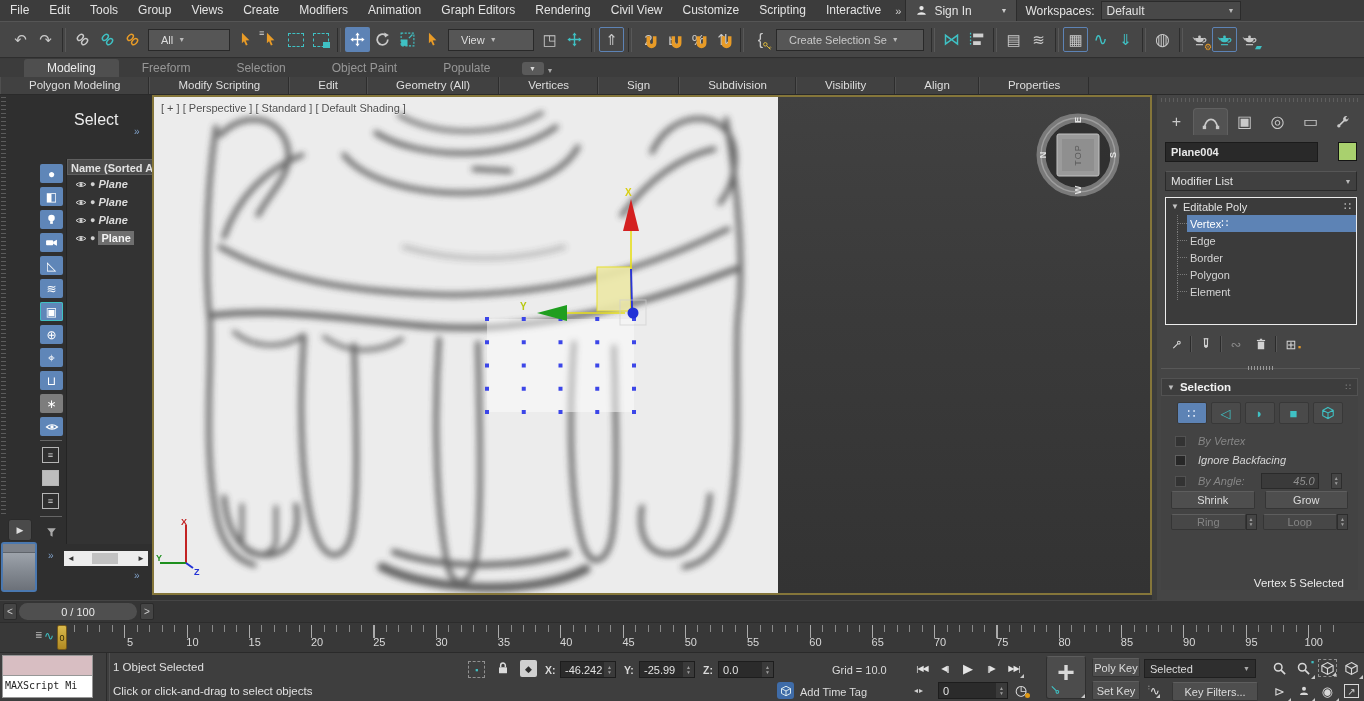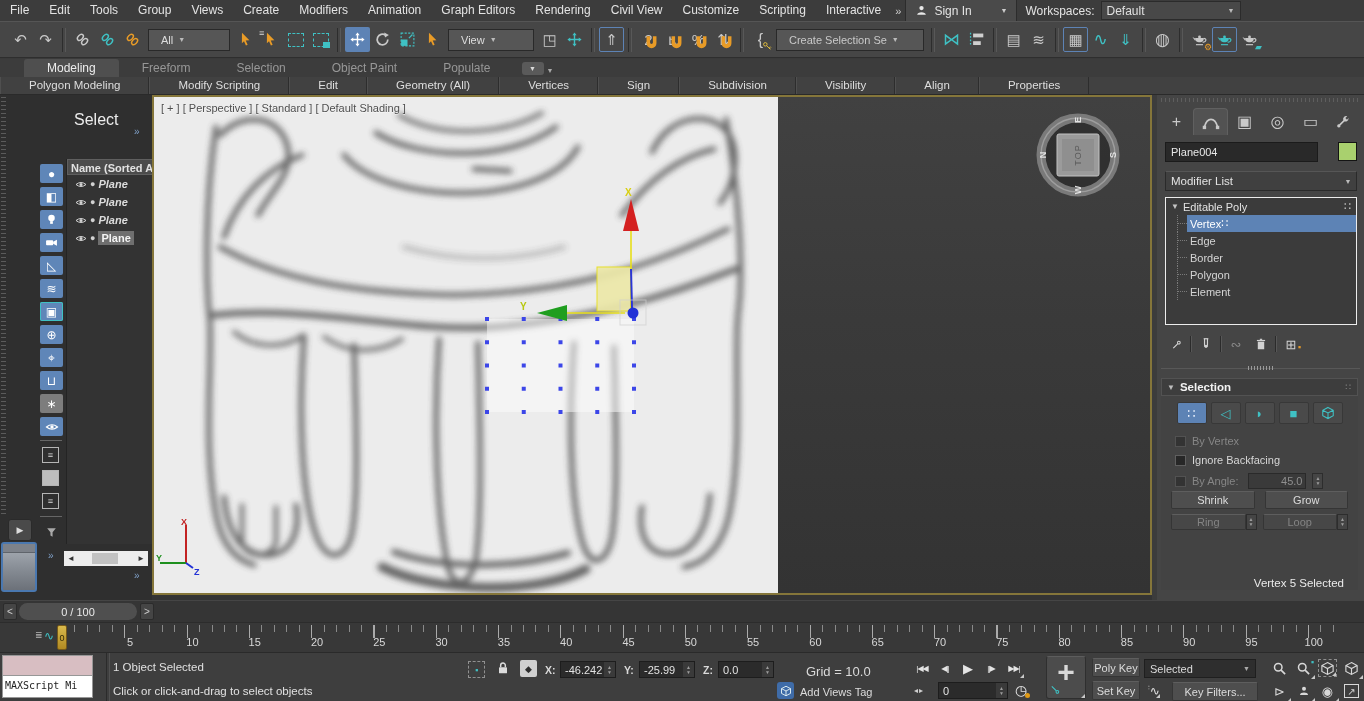--- a/index.html
+++ b/index.html
@@ -74,21 +74,21 @@
   .viewcube{position:absolute;right:26px;top:12px;width:92px;height:92px;}
   .w-axis{position:absolute;left:2px;bottom:14px;width:72px;height:62px;}
   
   .gapstrip{position:absolute;left:1152px;top:0;width:5px;height:505px;background:#3c3c3c;}
   .cmd{position:absolute;left:1157px;top:0;width:207px;height:505px;background:#454545;}
   .cp-dots{position:absolute;left:4px;top:3px;right:4px;height:4px;background:repeating-linear-gradient(90deg,#6e6e6e 0 1px,transparent 1px 4px);opacity:.6;}
   .cp-tabs{position:absolute;left:3px;top:13px;width:200px;height:27px;display:flex;}
   .cp-tab{flex:1;display:flex;align-items:center;justify-content:center;color:#c9c9c9;font-size:16px;}
   .cp-tab svg{width:18px;height:18px;}
   .cp-tab.active{background:#525252;border-radius:4px 4px 0 0;border:1px solid #606060;border-bottom:none;box-sizing:border-box;}
-  .name-row{position:absolute;left:8px;top:47px;right:7px;display:flex;gap:20px;}
+  .name-row{position:absolute;left:8px;top:47px;right:7px;display:flex;gap:20px;font-weight:bold;}
   .name-field{flex:1;height:18px;background:#292929;border:1px solid #1b1b1b;color:#e8e8e8;line-height:18px;padding-left:5px;}
   .swatch{width:19px;height:19px;background:#a9d06e;border:1px solid #141414;box-sizing:border-box;}
   .modlist{position:absolute;left:8px;top:76px;right:7px;height:20px;background:#404040;border:1px solid #2a2a2a;border-top-color:#565656;display:flex;align-items:center;box-sizing:border-box;}
   .modlist .lbl{padding-left:5px;font-size:11.5px;color:#e2e2e2;}
   .modlist .arr{margin-left:auto;width:16px;height:100%;display:flex;align-items:center;justify-content:center;font-size:7px;color:#bbb;}
   .stack{position:absolute;left:8px;top:102px;right:7px;height:128px;background:#3b3b3b;border:1px solid #ececec;box-sizing:border-box;font-size:11px;}
   .st-row{height:17px;display:flex;align-items:center;color:#e2e2e2;}
   .st-row .tri{font-size:8px;color:#c4c4c4;margin:0 4px 0 5px;}
   .st-row .soi{margin-left:auto;padding-right:5px;color:#cfcfcf;font-size:11px;}
   .st-sub{margin-left:11px;border-left:1px dotted #7a7a7a;padding-left:0;height:17px;display:flex;align-items:center;flex:1;}
@@ -103,21 +103,21 @@
   .splitter .grip{position:absolute;left:50%;top:-3px;width:26px;margin-left:-13px;height:4px;background:repeating-linear-gradient(90deg,#9a9a9a 0 1px,transparent 1px 3px);}
   .rollout{position:absolute;left:4px;top:283px;right:6px;height:212px;background:#434343;font-size:11px;}
   .ro-head{height:18px;background:#3d3d3d;border:1px solid #525252;display:flex;align-items:center;padding:0 5px;box-sizing:border-box;}
   .ro-head .tri{font-size:8px;color:#bdbdbd;margin-right:5px;}
   .ro-head .t{font-weight:bold;color:#f2f2f2;font-size:11.5px;}
   .ro-head .grip{margin-left:auto;color:#8a8a8a;font-size:9px;letter-spacing:1px;}
   .modes{position:absolute;left:0;right:0;top:24px;display:flex;justify-content:center;gap:4px;}
   .mode{width:30px;height:22px;background:#4a4a4a;border:1px solid #383838;border-radius:2px;display:flex;align-items:center;justify-content:center;font-size:13px;color:#3fc1c4;box-sizing:border-box;}
   .mode svg{width:14px;height:14px;}
   .mode.active{background:#5d83b5;color:#eef4ff;}
-  .chk-row{position:absolute;left:14px;display:flex;align-items:center;gap:6px;color:#d6d6d6;}
+  .chk-row{position:absolute;left:14px;display:flex;align-items:center;gap:12px;color:#d6d6d6;font-style:italic;}
   .chk{width:11px;height:11px;background:#272727;border:1px solid #5f5f5f;box-sizing:border-box;}
   .dis{color:#868686;}
   .numfield{width:58px;height:16px;background:#3a3a3a;border:1px solid #2a2a2a;color:#8f8f8f;display:flex;align-items:center;justify-content:flex-end;padding-right:3px;box-sizing:border-box;}
   .spin{width:11px;height:16px;display:flex;flex-direction:column;align-items:center;justify-content:center;font-size:5px;color:#9c9c9c;background:#454545;border:1px solid #2d2d2d;line-height:5px;box-sizing:border-box;}
   .btn{background:#4e4e4e;border:1px solid #353535;border-top-color:#5e5e5e;border-radius:2px;color:#dcdcdc;display:flex;align-items:center;justify-content:center;box-sizing:border-box;}
   .btn.dis{color:#848484;background:#474747;}
   .sg-row{position:absolute;left:10px;right:10px;top:113px;display:flex;gap:10px;}
   .sg-row .btn{flex:1;height:18px;}
   .rl-row{position:absolute;left:10px;right:10px;top:136px;display:flex;gap:6px;}
   .rl-row .grp{flex:1;display:flex;}
@@ -149,21 +149,21 @@
   .sdiv{position:absolute;left:106px;top:0;width:2px;height:48px;border-left:1px solid #2b2b2b;border-right:1px solid #515151;}
   .s-sel{position:absolute;left:113px;top:8px;font-size:11.5px;color:#e0e0e0;}
   .s-prompt{position:absolute;left:113px;top:32px;font-size:11.5px;color:#e0e0e0;}
   .iso{position:absolute;left:468px;top:8px;width:17px;height:17px;border:1px dashed #909090;display:flex;align-items:center;justify-content:center;color:#3fc1c4;font-size:9px;box-sizing:border-box;}
   .lock{position:absolute;left:495px;top:7px;width:16px;height:16px;color:#dcdcdc;}
   .coordi{position:absolute;left:520px;top:7px;width:17px;height:17px;background:#d0d0d0;border-radius:2px;color:#2e2e2e;font-size:9px;display:flex;align-items:center;justify-content:center;}
   .clab{position:absolute;top:11px;color:#dadada;font-weight:bold;font-size:10.5px;}
   .cfield{position:absolute;top:8px;height:17px;background:#2b2b2b;border:1px solid #1d1d1d;display:flex;align-items:center;box-sizing:border-box;color:#e2e2e2;}
   .cfield .v{flex:1;text-align:left;padding-left:4px;white-space:nowrap;}
   .cfield .spin{height:15px;border:none;background:#3a3a3a;}
-  .gridlab{position:absolute;left:806px;top:11px;color:#dadada;font-size:13px;}
+  .gridlab{position:absolute;left:832px;top:11px;color:#dadada;font-size:11px;}
   .att-cube{position:absolute;left:777px;top:29px;width:17px;height:17px;background:#3f6ca8;border-radius:3px;display:flex;align-items:center;justify-content:center;color:#eaf6f6;}
   .att-cube svg{width:12px;height:12px;}
   .att-lab{position:absolute;left:800px;top:33px;color:#dcdcdc;}
   .transport{position:absolute;left:912px;top:5px;display:flex;align-items:center;gap:3px;}
   .tp{height:20px;min-width:20px;display:flex;align-items:center;justify-content:center;color:#e4e4e4;font-size:8px;letter-spacing:-1px;}
   .tp.play{font-size:13px;letter-spacing:0;}
   .nudge{position:absolute;left:914px;top:33px;color:#cfcfcf;font-size:8px;letter-spacing:1px;}
   .ffield{position:absolute;left:938px;top:29px;width:70px;height:17px;}
   .clock{position:absolute;left:1015px;top:29px;font-size:14px;color:#e0e0e0;}
   .clock:after{content:'';position:absolute;right:-3px;bottom:0;width:5px;height:5px;border-radius:50%;background:#e09a16;}
@@ -868,21 +868,21 @@
     <span class="v">0.0</span>
       <span class="spin">▲<br>▼</span>
   </div>
   <span class="gridlab">Grid = 10.0</span>
 
   <span class="att-cube">
       <svg>
         <use href="#i-cube"></use>
       </svg>
     </span>
-  <span class="att-lab">Add Views Tag</span>
+  <span class="att-lab">Add Time Tag</span>
 
   <div class="transport">
     <span class="tp">|◀◀</span>
     <span class="tp">◀||</span>
     <span class="tp play fly">▶</span>
     <span class="tp">||▶</span>
     <span class="tp">▶▶|</span>
   </div>
   <span class="nudge">◂▸</span>
   <div class="cfield ffield">

